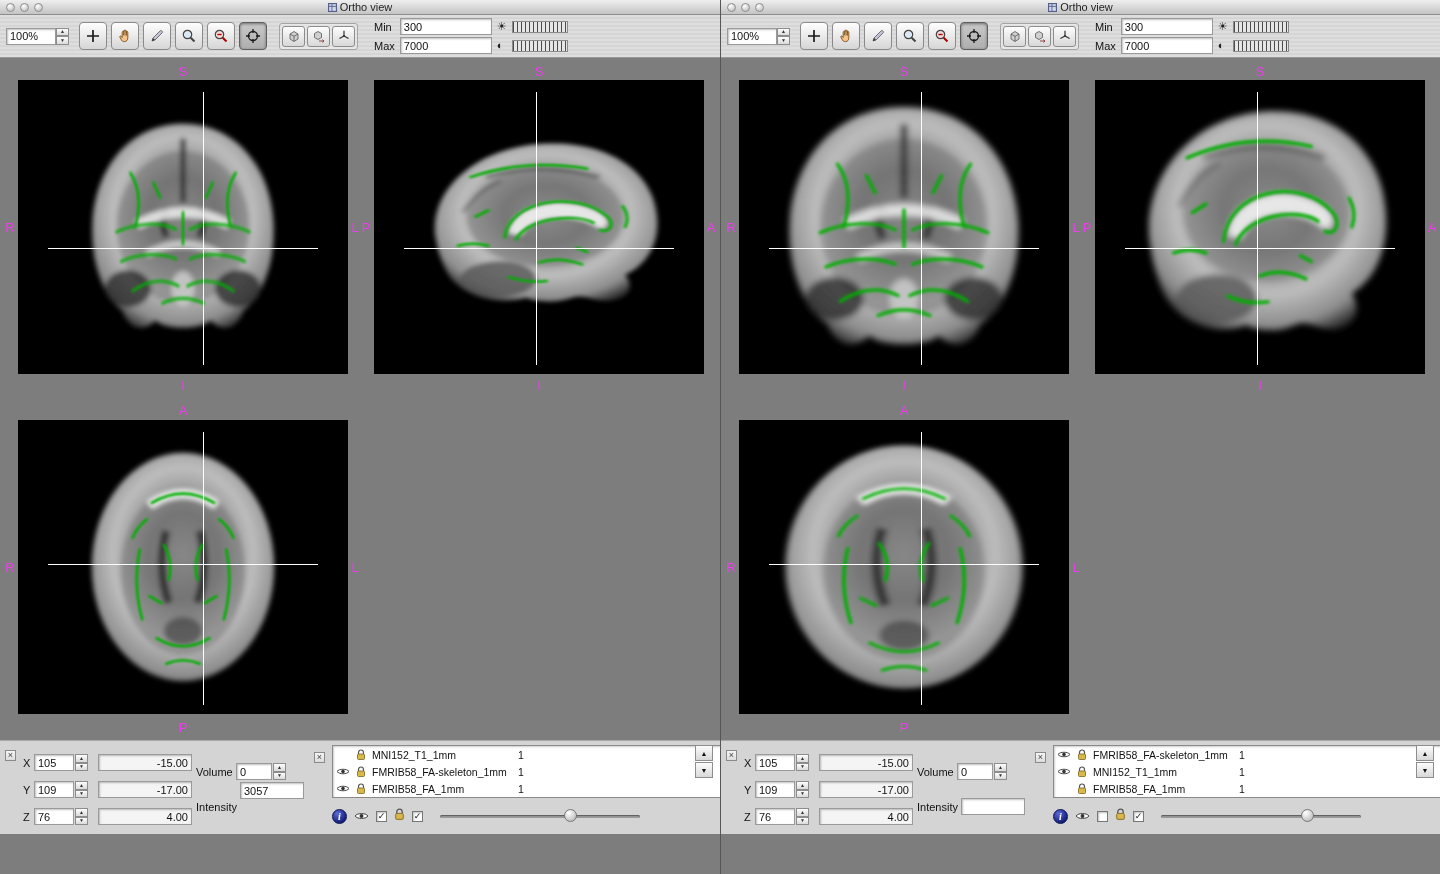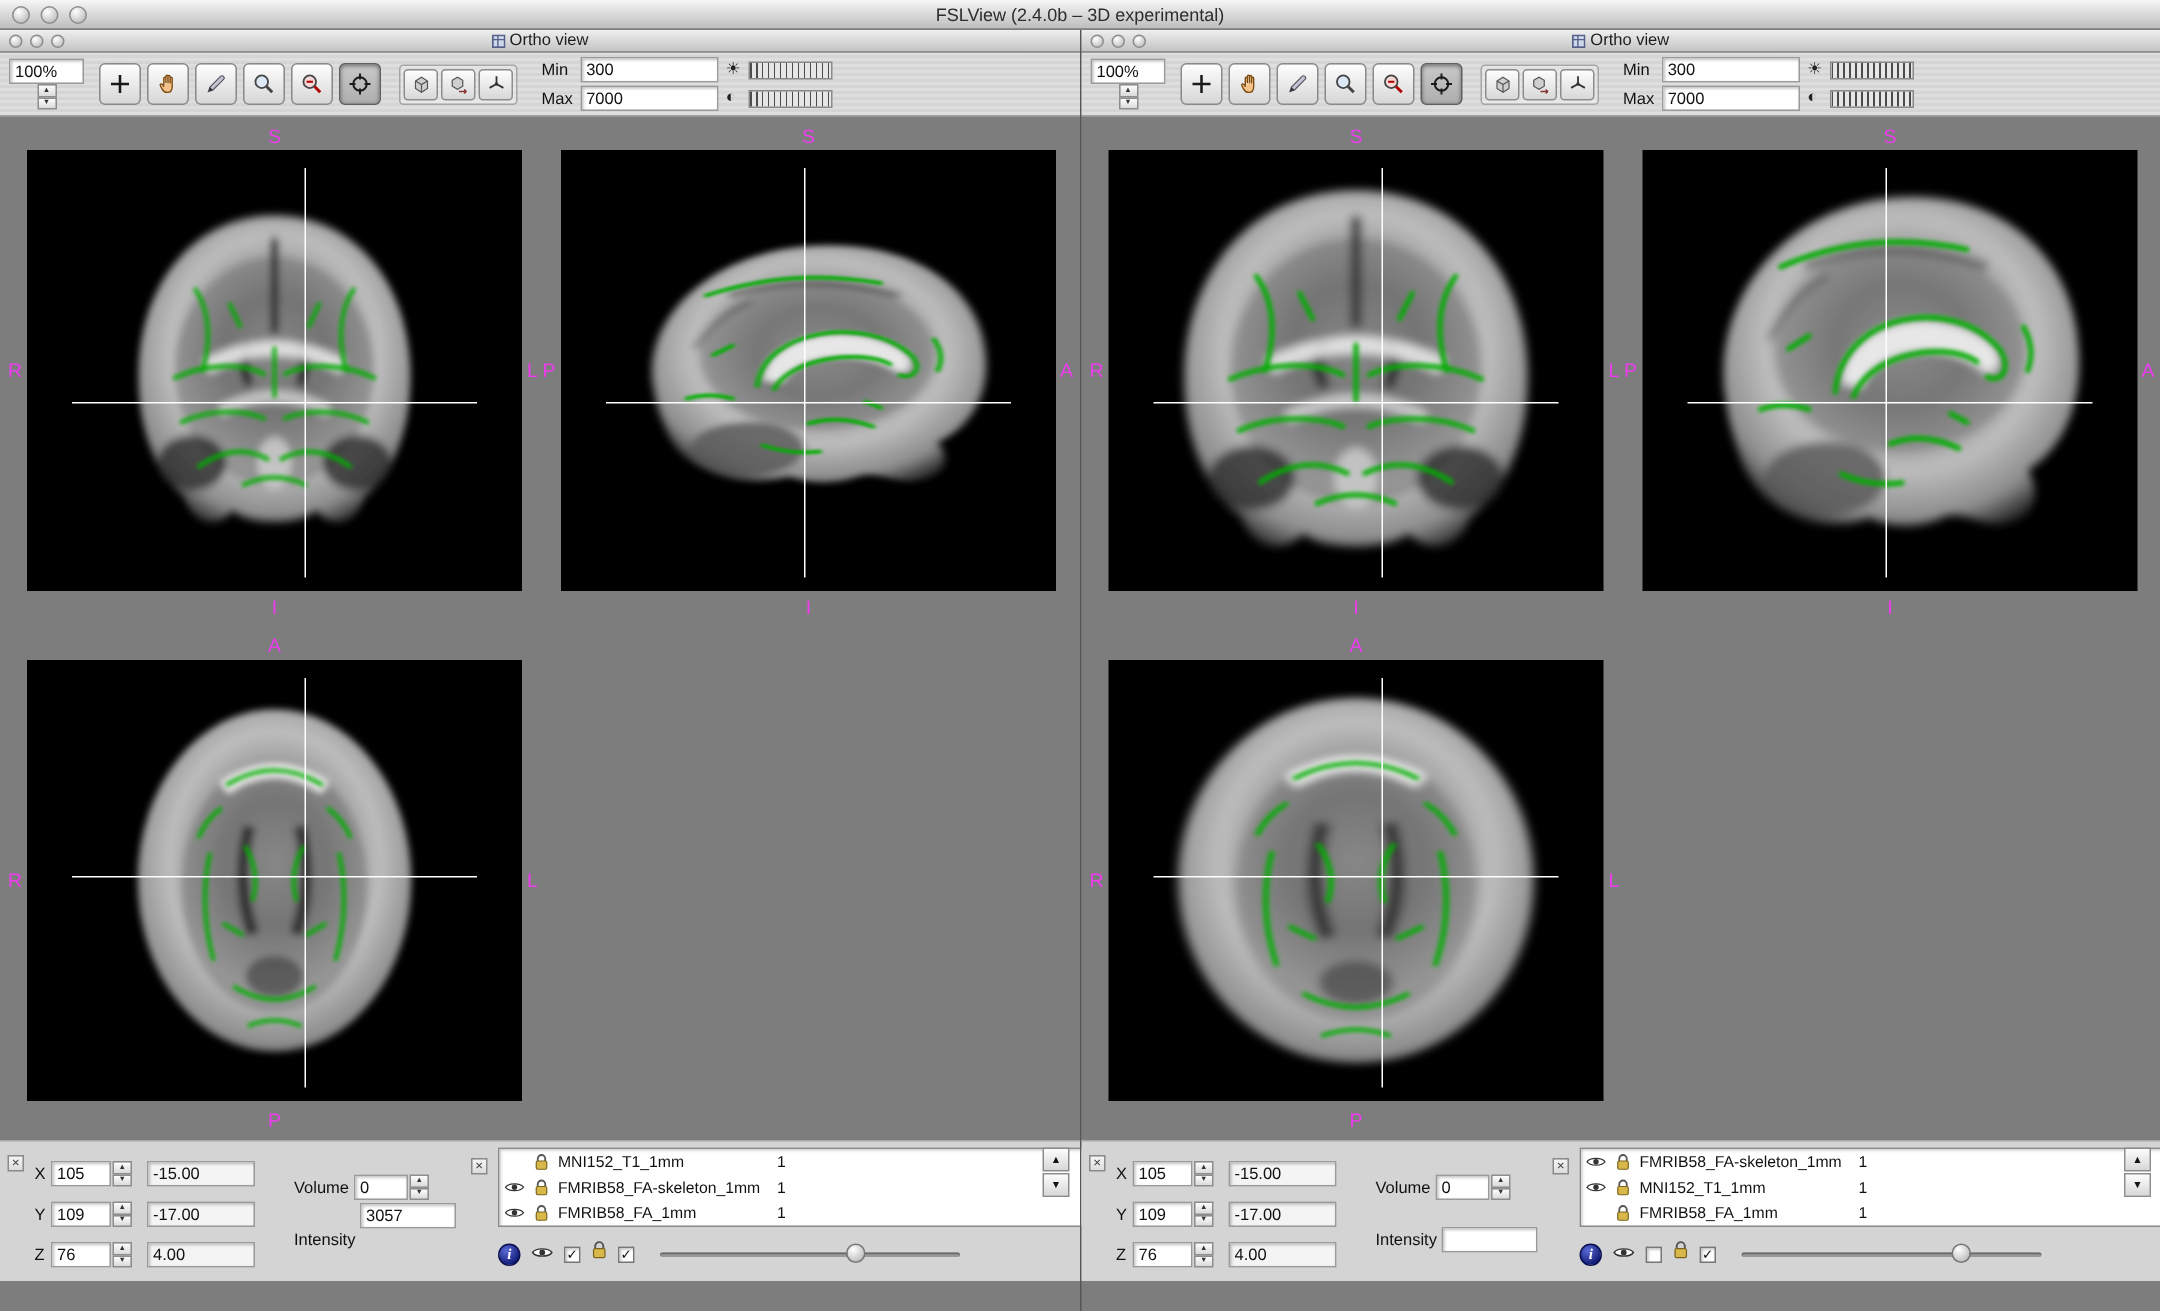--- a/index.html
+++ b/index.html
@@ -20,21 +20,21 @@
 
   
   .pane-titlebar { height:15px; flex:0 0 15px; background:linear-gradient(#efefef,#c4c4c4); border-bottom:1px solid #8d8d8d; position:relative; display:flex; align-items:center; justify-content:center; }
   .mini-circles { position:absolute; left:6px; top:3px; display:flex; gap:5px; }
   .mc { width:9px; height:9px; border-radius:50%; border:1px solid #8d8d8d; background:radial-gradient(circle at 35% 28%, #ffffff, #c7c7c7 75%); }
   .pane-title { font-size:11px; color:#1e1e1e; display:flex; align-items:center; gap:3px; }
   .ticon { width:9px; height:9px; }
 
   
   .toolbar { height:43px; flex:0 0 43px; background:repeating-linear-gradient(180deg,#dedede 0 2px,#d5d5d5 2px 4px); border-bottom:1px solid #979797; display:flex; align-items:center; padding:0 6px; gap:4px; }
-  .zoombox { display:flex; align-items:center; margin-right:6px;flex-direction:column; }
+  .zoombox { display:flex; align-items:center; margin-right:6px; }
   .tfield { height:17px; border:1px solid #9a9a9a; box-shadow:inset 1px 1px 2px rgba(0,0,0,.25); background:#fff; font:11px "Liberation Sans",sans-serif; padding:0 3px; color:#111; }
   .zoom { width:50px; }
   .spin { display:flex; flex-direction:column; width:13px; height:17px; }
   .spin .spinb { flex:1 1 50%; font-size:5px; line-height:1; padding:0; border:1px solid #8d8d8d; background:linear-gradient(#fdfdfd,#dadada); color:#333; }
   .tbtn { width:28px; height:28px; border:1px solid #8a8a8a; border-radius:4px; background:linear-gradient(#fefefe,#d6d6d6); display:flex; align-items:center; justify-content:center; padding:0; }
   .tbtn.sel { background:linear-gradient(#c9c9c9,#aeaeae); box-shadow:inset 0 1px 3px rgba(0,0,0,.45); border-color:#5f5f5f; }
   .subgroup { display:flex; gap:2px; border:1px solid #a5a5a5; border-radius:3px; padding:2px; background:rgba(255,255,255,.3); margin-left:8px; }
   .sbtn { width:23px; height:21px; border:1px solid #8d8d8d; border-radius:3px; background:linear-gradient(#fdfdfd,#d8d8d8); display:flex; align-items:center; justify-content:center; padding:0; }
   .minmax { display:grid; grid-template-columns:auto auto auto auto; gap:2px 5px; align-items:center; margin-left:12px; }
   .mmlabel { font-size:11px; color:#111; }
@@ -71,21 +71,21 @@
   .ol-ax-a  { left:183px; top:352px; } .ol-ax-r  { left:10px;  top:509px; }
   .ol-ax-l  { left:355px; top:509px; } .ol-ax-p  { left:183px; top:669px; }
 
   
   .bottombar { height:94px; flex:0 0 94px; position:relative; background:#d4d4d4; border-top:1px solid #a8a8a8; }
   .cursor-widget { position:absolute; left:2px; top:3px; width:306px; height:88px; }
   .layer-widget  { position:absolute; left:312px; top:3px; width:406px; height:88px; }
   .aw { position:absolute; }
   .flabel { position:absolute; font-size:11px; color:#111; }
   .coordf { width:40px; }
-  .mmf { width:72px; background:#f4f4f4; }
+  .mmf { width:94px; text-align:right; background:#f4f4f4; }
   .volf { width:36px; }
   .intf { width:64px; }
   .xbox { position:absolute; width:11px; height:11px; border:1px solid #8a8a8a; background:linear-gradient(#f6f6f6,#dcdcdc); font-size:9px; line-height:9px; display:flex; align-items:center; justify-content:center; color:#444; }
   .layer-list { position:absolute; left:20px; top:1px; width:408px; height:53px; background:#fff; border:1px solid #8a8a8a; box-shadow:inset 1px 1px 2px rgba(0,0,0,.2); overflow:hidden; }
   .layer-row { height:17px; display:flex; align-items:center; padding:0 3px; gap:4px; font-size:10.5px; color:#111; }
   .lname { width:142px; white-space:nowrap; overflow:hidden; }
   .lval { font-size:10.5px; }
   .licon { display:inline-flex; width:14px; justify-content:center; }
   .udbtn { position:absolute; width:18px; height:16px; border:1px solid #8d8d8d; background:linear-gradient(#fcfcfc,#d8d8d8); font-size:7px; line-height:1; color:#111; display:flex; align-items:center; justify-content:center; padding:0; }
   .lw-up { left:383px; top:1px; } .lw-dn { left:383px; top:18px; }
@@ -174,28 +174,20 @@
         <path d="M84,96 Q92,110 88,126 M116,96 Q108,110 112,126"></path>
         <path d="M78,176 Q100,190 122,176 M86,198 Q100,192 114,198"></path>
         <path d="M72,140 l10,6 M128,140 l-10,6"></path>
       </g>
     </g>
   </defs>
 </svg>
 
 <div class="window">
 
-  <div class="titlebar">
-    <div class="traffic">
-      <span class="tl"></span>
-      <span class="tl"></span>
-      <span class="tl"></span>
-    </div>
-    <span class="title">FSLView (2.4.0b – 3D experimental)</span>
-  </div>
 
   <div class="main">
 
     <div class="pane pane0">
       <div class="pane-titlebar">
         <div class="mini-circles">
           <span class="mc"></span>
           <span class="mc"></span>
           <span class="mc"></span>
         </div>

